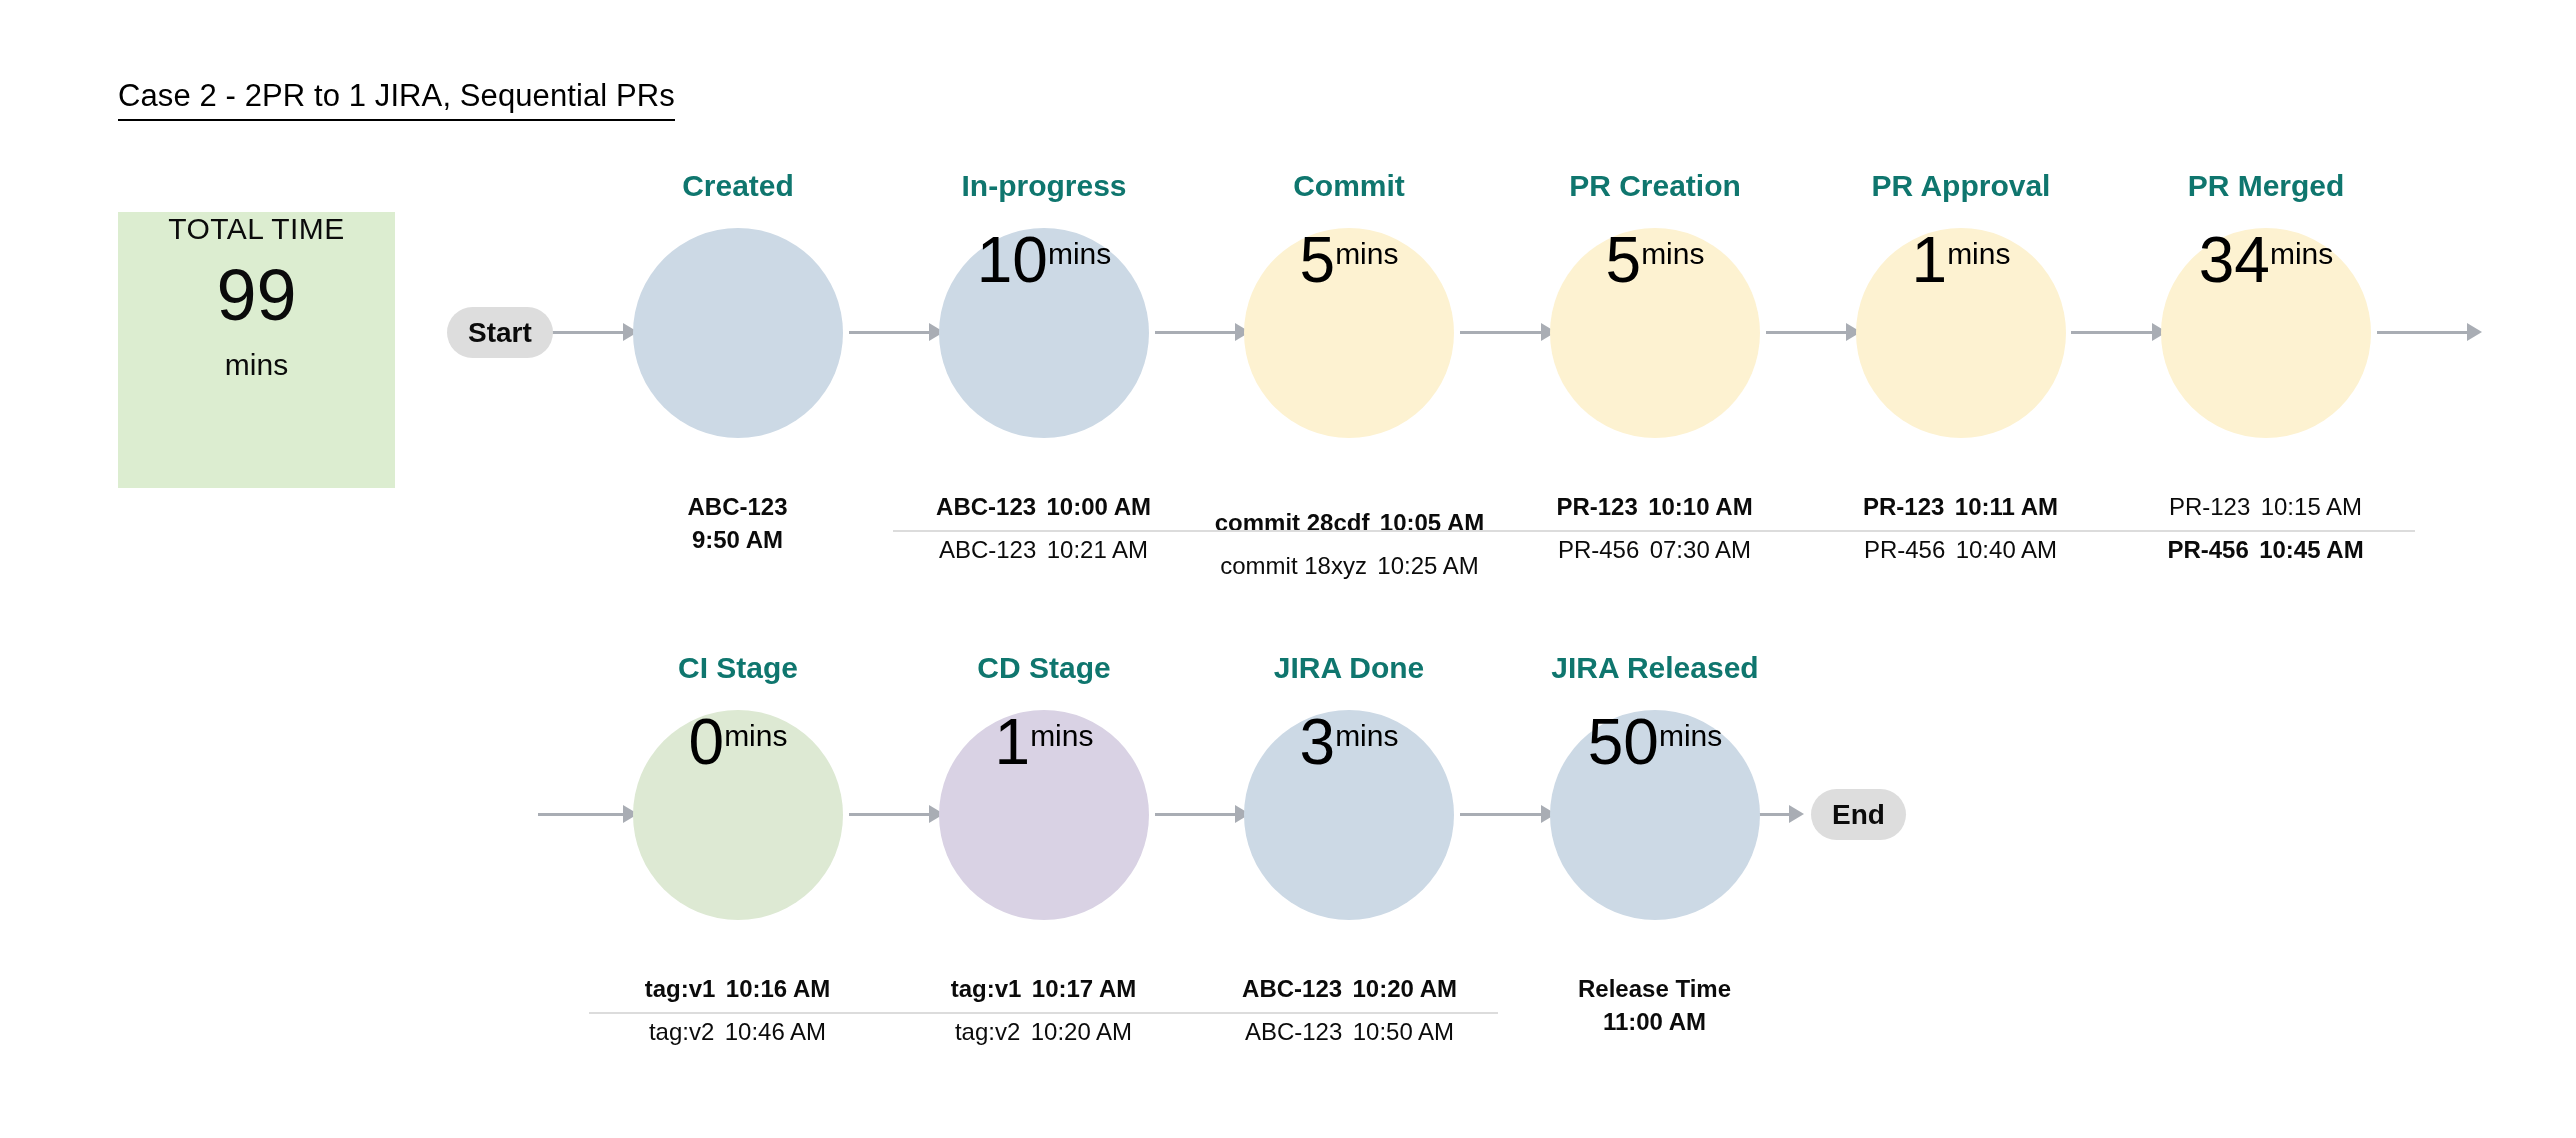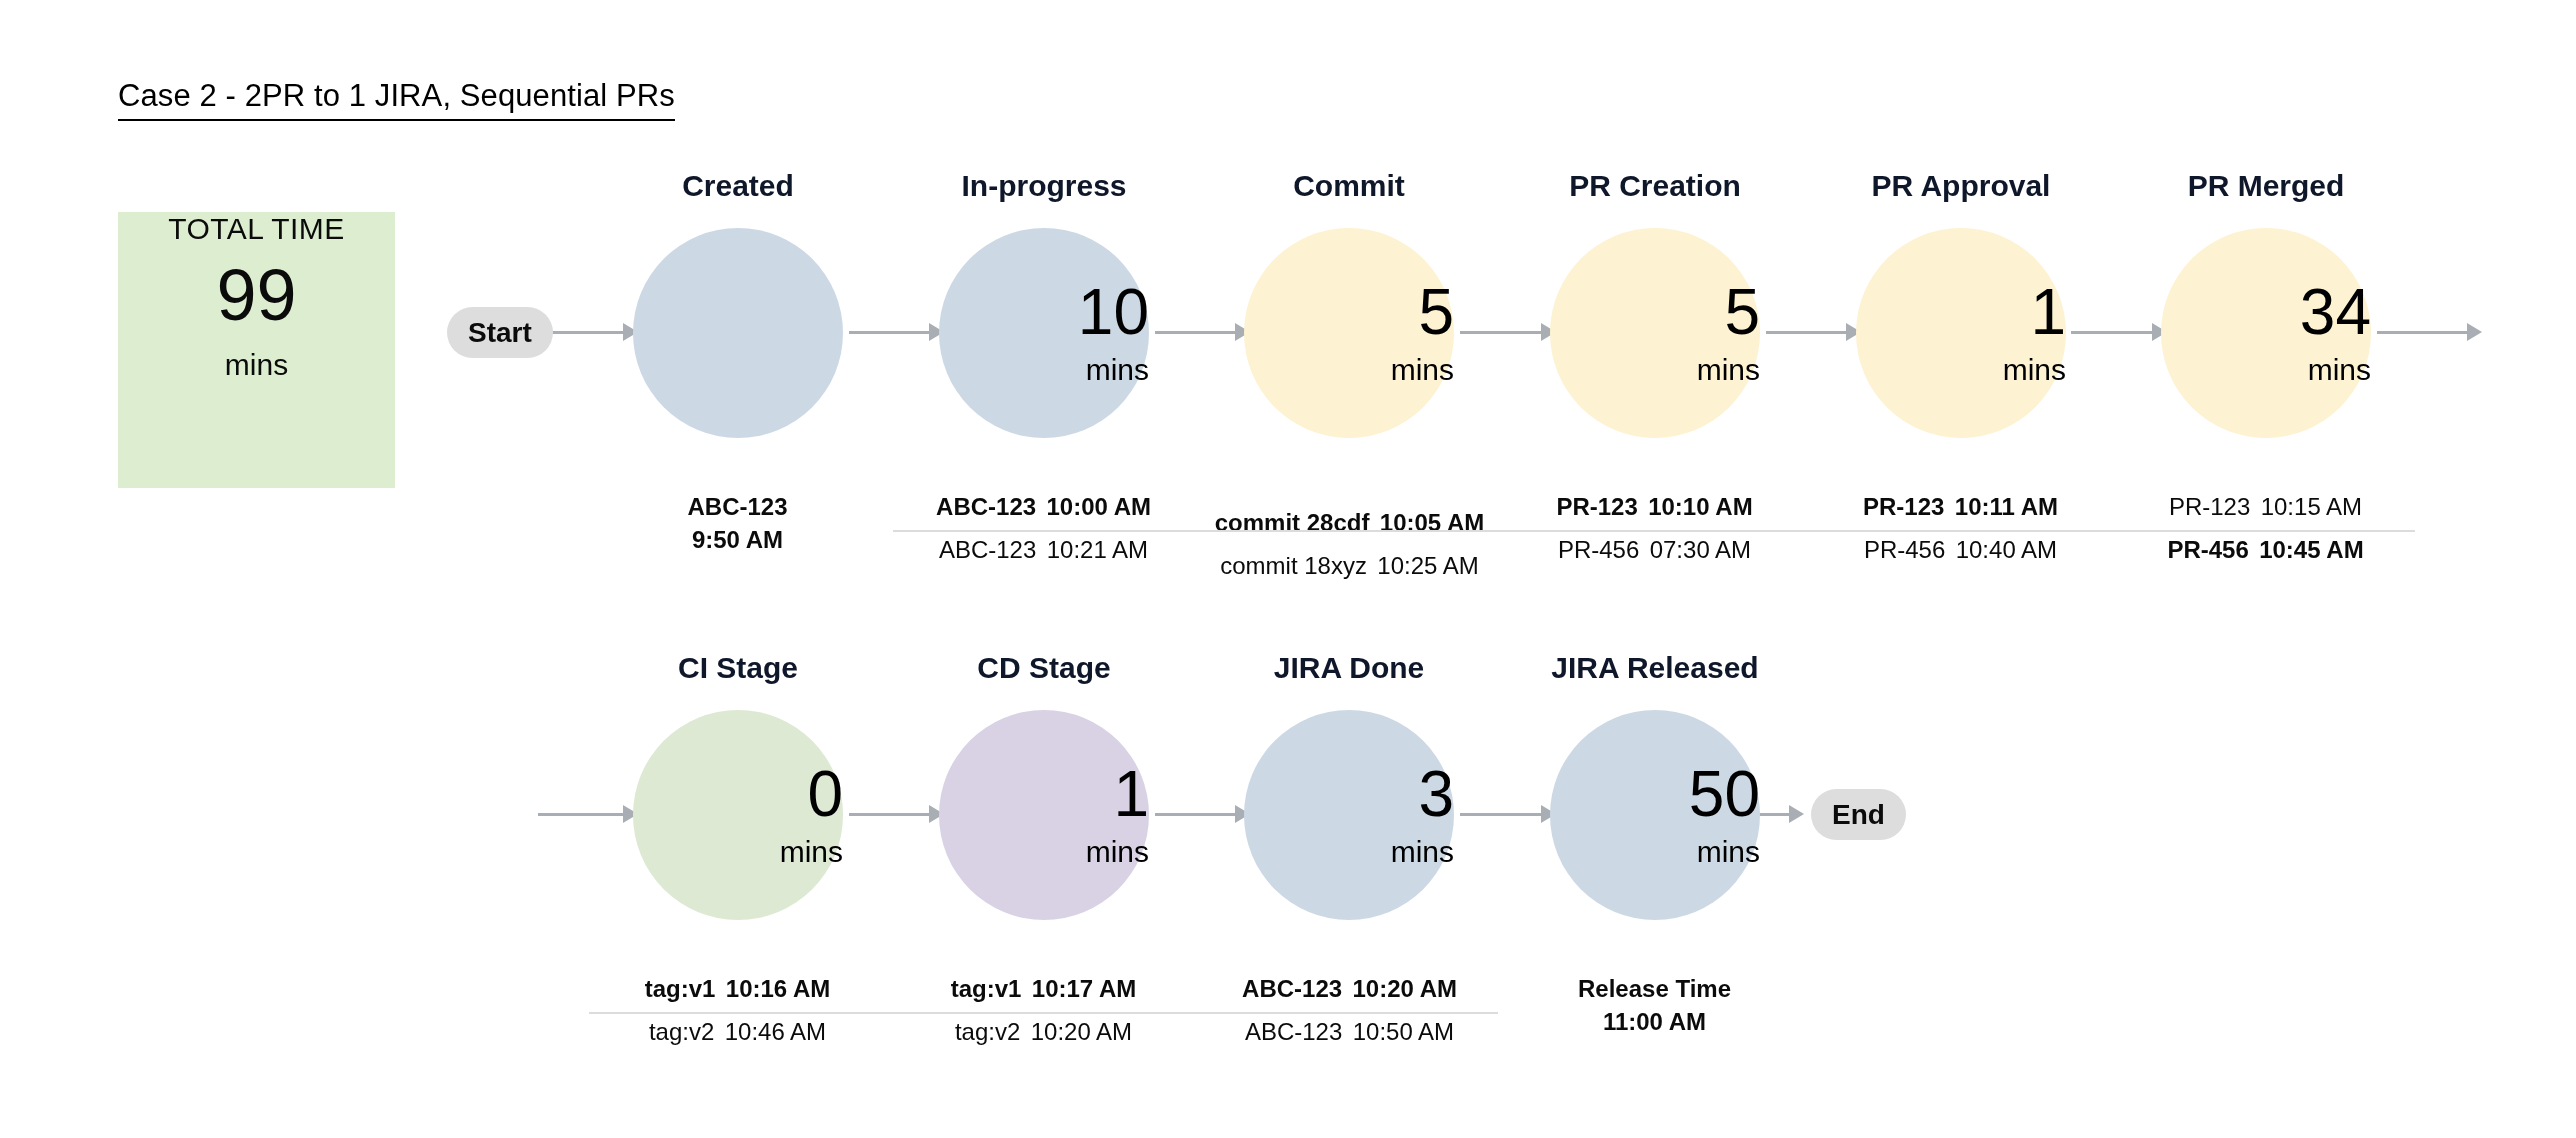--- a/index.html
+++ b/index.html
@@ -93,33 +93,33 @@
   .stage {
     position: absolute;
     width: 224px;
     display: flex;
     flex-direction: column;
     align-items: center;
   }
   .stage-header {
     font-size: 30px;
     font-weight: 700;
-    color: #0f172a;
+    color: #0f766e;
     line-height: 1;
     height: 36px;
     white-space: nowrap;
   }
   .bubble {
     margin-top: 21px;
     width: 210px;
     height: 210px;
     border-radius: 50%;
     display: flex;
-    flex-direction: column;
-    align-items: flex-end;
+    flex-direction: row;
+    align-items: flex-start;
     justify-content: center;
     box-sizing: border-box;
   }
   .bubble .b-value {
     font-size: 64px;
     font-weight: 400;
     line-height: 1;
     color: #000;
   }
   .bubble .b-unit {

